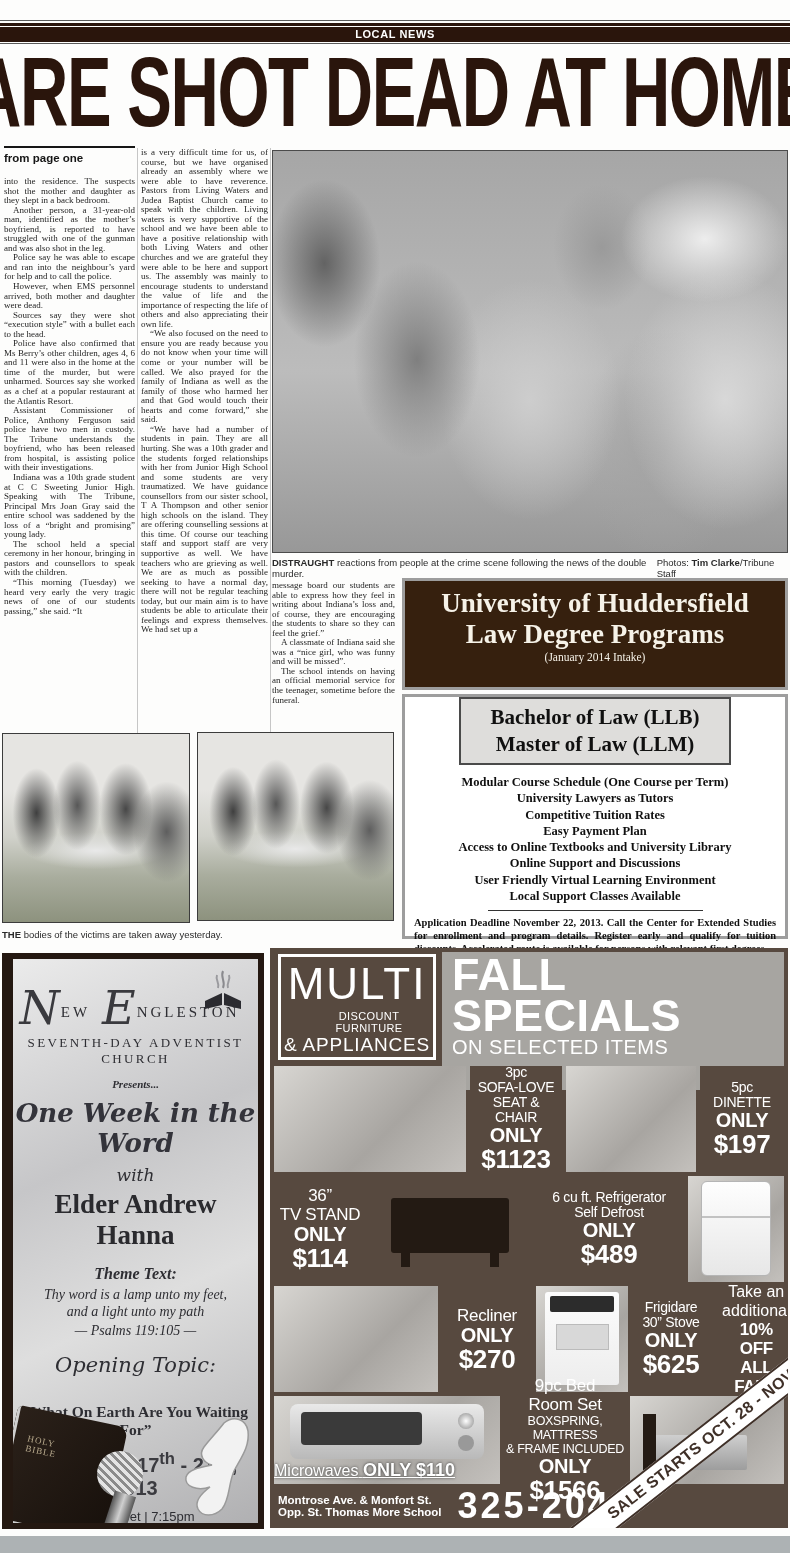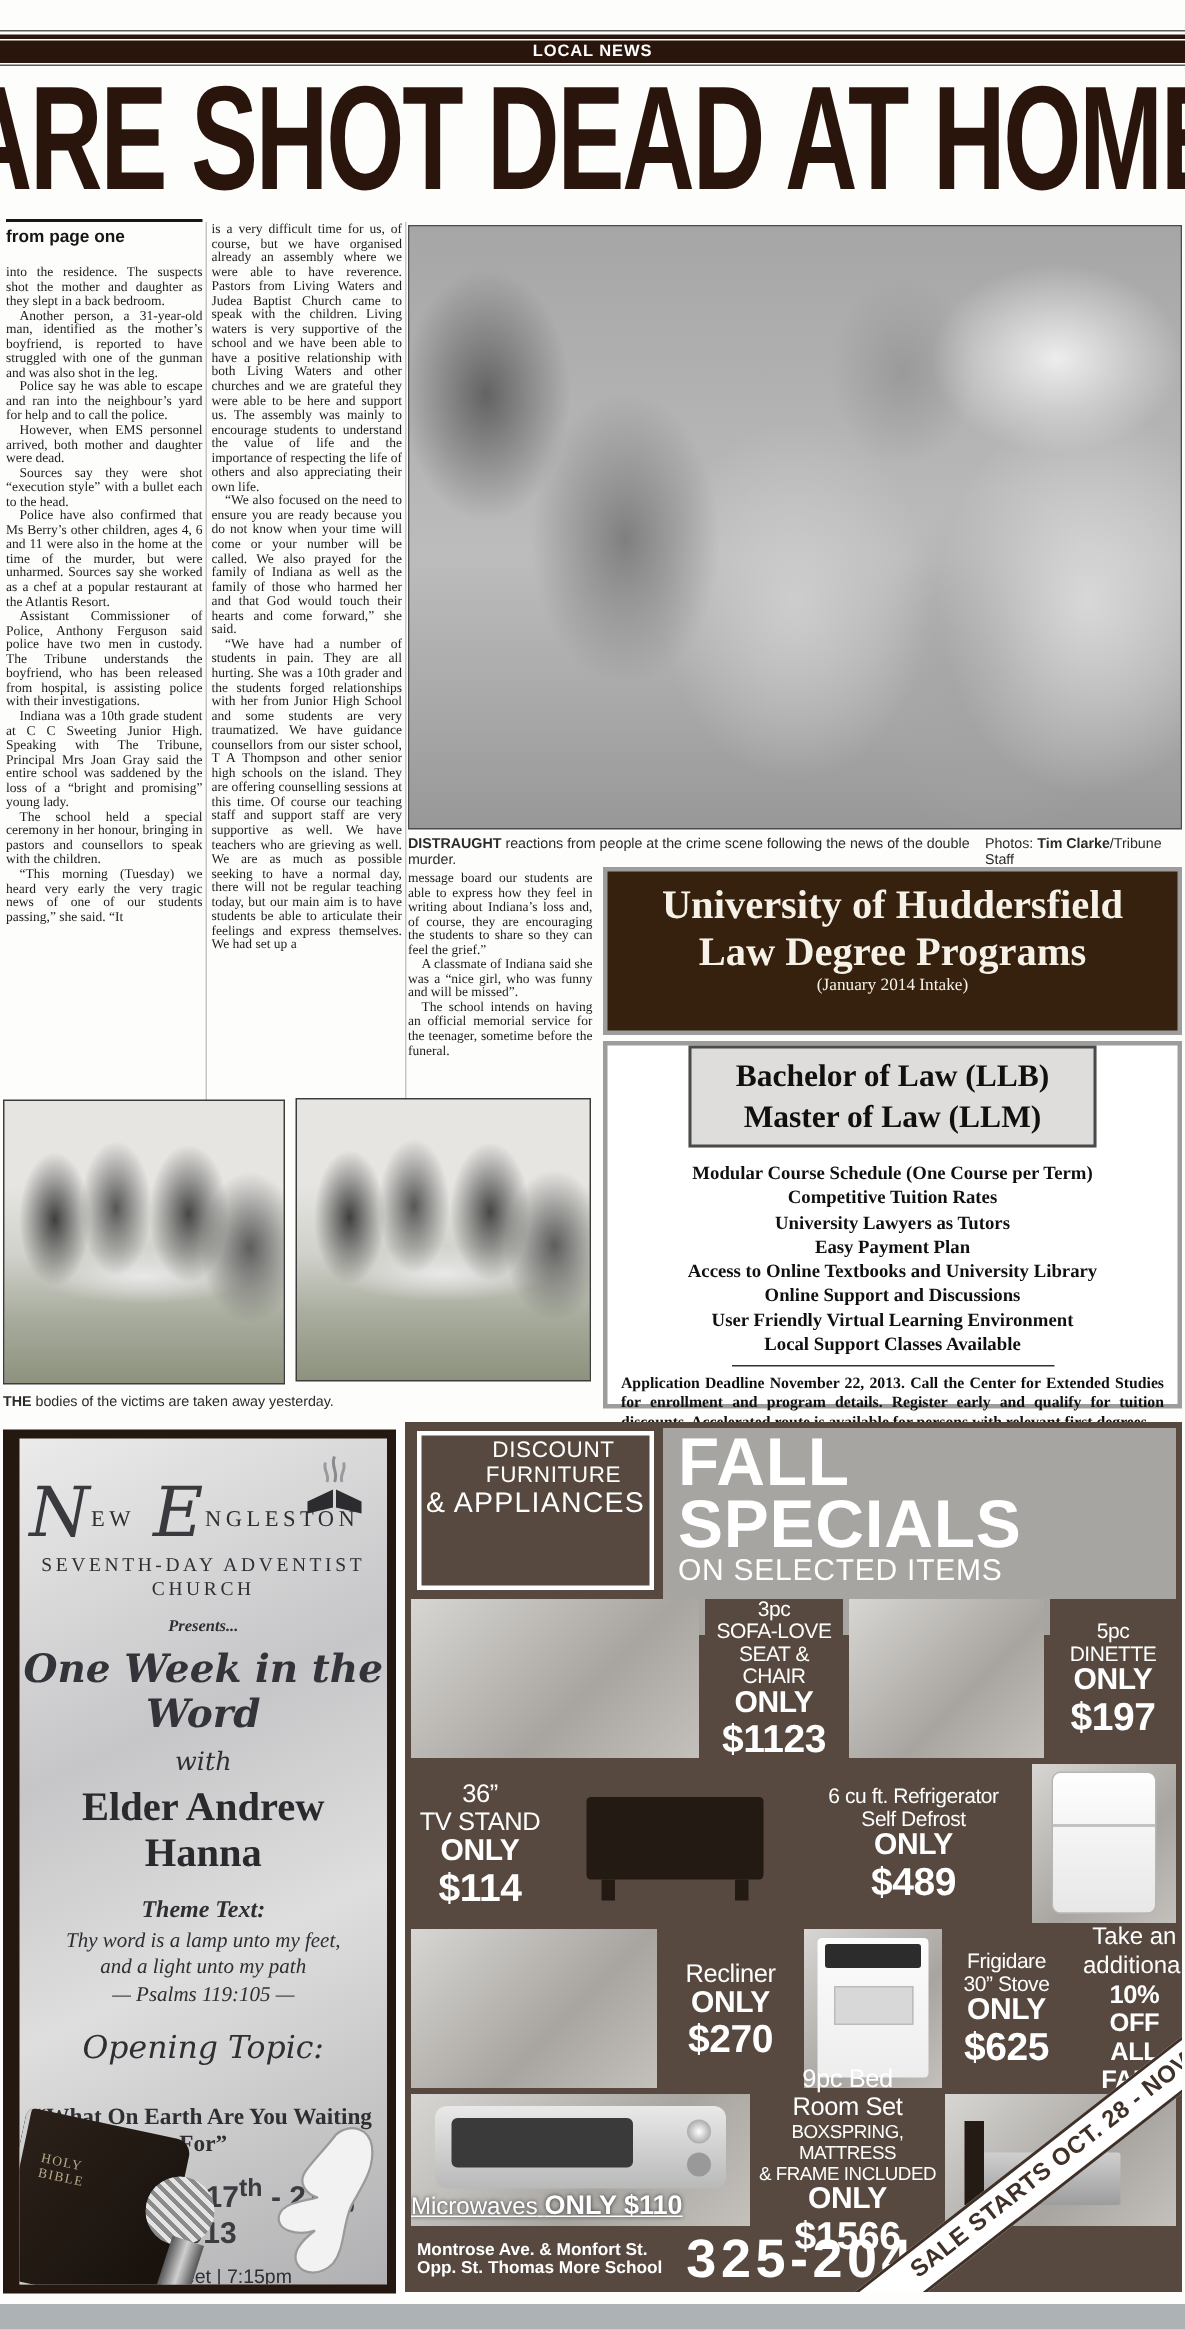--- a/index.html
+++ b/index.html
@@ -100,21 +100,21 @@
  background:repeating-linear-gradient(45deg,#e4e4e4 0 3px,#8b8b8b 3px 6px);} 
 #ch-mic-body {position:absolute; left:96px; bottom:-6px; width:22px; height:36px; background:linear-gradient(90deg,#555,#cfcfcf,#555); transform:rotate(18deg);}
 #ch-dove {position:absolute; right:2px; bottom:2px;}
 
 
 #furn {top:948px; left:270px; width:518px; height:580px; background:#57493f; padding:4px; overflow:hidden;
  font-family:"Liberation Sans", sans-serif; color:#fff;}
 #furn-brand {position:absolute; left:8px; top:6px; width:158px; height:106px; border:3px solid #fff;
  background:#57493f; text-align:center;}
 .brand-multi {font-size:44px; line-height:50px; font-weight:400; letter-spacing:2px; margin-top:2px;}
-.brand-l2 {font-size:15px; letter-spacing:.4px; margin-top:1px;padding-left:24px;}
+.brand-l2 {font-size:11px; letter-spacing:.4px; margin-top:1px;padding-left:24px;}
 .brand-l3 {font-size:19px; letter-spacing:.8px;}
 #furn-title {position:absolute; left:172px; top:4px; right:4px; height:138px; background:#a7a5a1; padding:2px 0 0 10px; font-weight:bold;}
 .ft-big {font-size:45px; line-height:41px; letter-spacing:.5px;}
 .ft-sub {font-size:20px; line-height:23px; font-weight:400; letter-spacing:.5px;}
 .frow {position:absolute; left:4px; right:4px; display:flex; gap:4px;}
 #frow1 {top:118px; height:106px;}
 #frow2 {top:228px; height:106px;}
 #frow3 {top:338px; height:106px;}
 #frow4 {top:448px; height:88px;}
 .fphoto {position:relative; overflow:hidden; background:linear-gradient(135deg,#d8d6d2,#a8a5a1 60%,#c4c1bd);}
@@ -214,22 +214,22 @@
       <div class="law-t">Law Degree Programs</div>
       <div class="law-sub">(January 2014 Intake)</div>
     </div>
     <div id="law-body">
       <div id="law-degrees">
         <div>Bachelor of Law (LLB)</div>
         <div>Master of Law (LLM)</div>
       </div>
       <div id="law-features">
         <div>Modular Course Schedule (One Course per Term)</div>
+        <div>University Lawyers as Tutors</div>
         <div>Competitive Tuition Rates</div>
-        <div>University Lawyers as Tutors</div>
         <div>Easy Payment Plan</div>
         <div>Access to Online Textbooks and University Library</div>
         <div>Online Support and Discussions</div>
         <div>User Friendly Virtual Learning Environment</div>
         <div>Local Support Classes Available</div>
       </div>
       <div id="law-div"></div>
       <div id="law-deadline">Application Deadline November 22, 2013. Call the Center for Extended Studies for enrollment and program details. Register early and qualify for tuition discounts. Accelerated route is available for persons with relevant first degrees.</div>
       <div id="law-info">For more information call 323-4347 or 323-2448</div>
     </div>
@@ -281,20 +281,21 @@
       <div id="ch-mic-head"></div>
       <div id="ch-mic-body"></div>
       <svg id="ch-dove" width="92" height="108" viewBox="0 0 92 108">
         <path d="M60 10 C70 2 82 6 84 18 C86 34 76 46 70 58 C64 72 66 86 58 96 C50 104 38 104 34 96 C30 88 38 80 46 74 C34 78 20 74 22 64 C24 56 38 54 48 52 C40 50 34 42 40 34 C46 26 54 18 60 10 Z" fill="#f2f2f2" stroke="#9a9a9a" stroke-width="1.5"></path>
       </svg>
     </div>
   </div>
 
   <div id="furn" class="abs">
     <div id="furn-brand">
+      <div class="brand-multi">MULTI</div>
       <div class="brand-l2">DISCOUNT FURNITURE</div>
       <div class="brand-l3">&amp; APPLIANCES</div>
     </div>
     <div id="furn-title">
       <div class="ft-big">FALL</div>
       <div class="ft-big">SPECIALS</div>
       <div class="ft-sub">ON SELECTED ITEMS</div>
     </div>
 
     <div id="frow1" class="frow">

